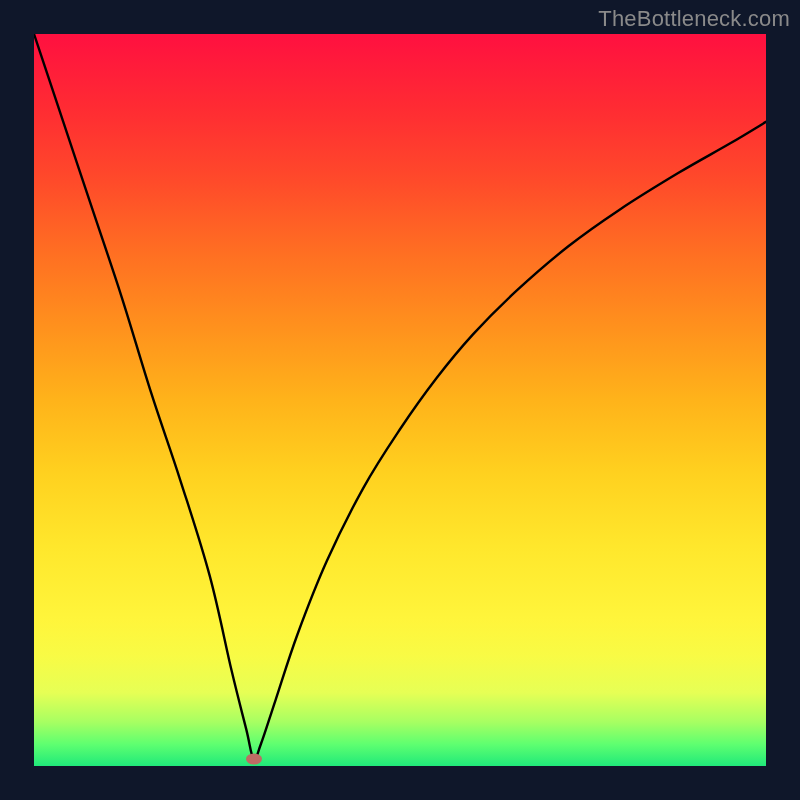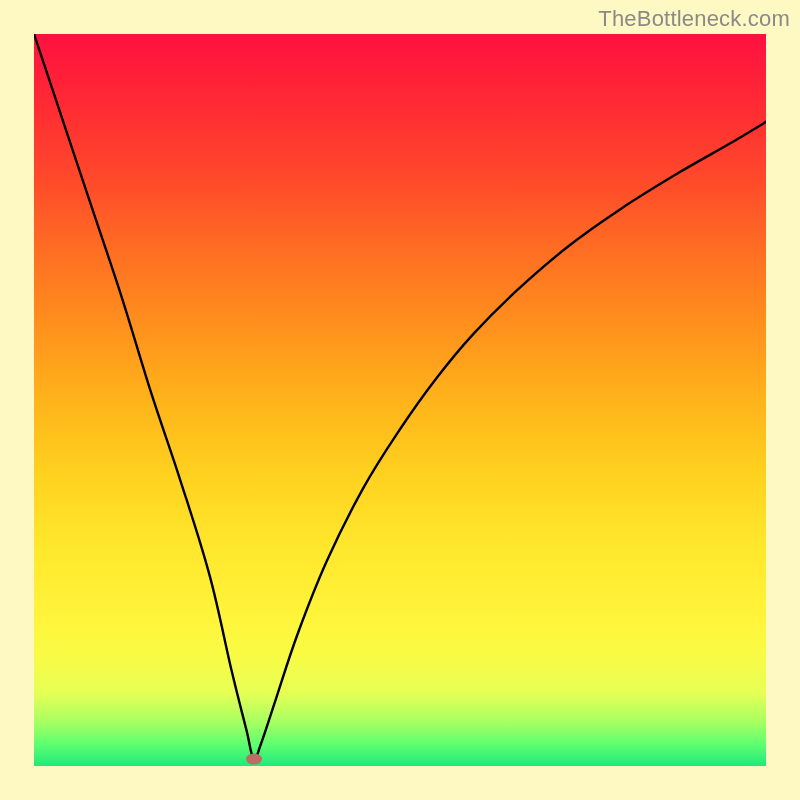--- a/index.html
+++ b/index.html
@@ -10,21 +10,21 @@
     background: #000;
     overflow: hidden;
     font-family: Arial, Helvetica, sans-serif;
   }
   .frame {
     position: absolute;
     top: 0;
     left: 0;
     width: 800px;
     height: 800px;
-    background: #fef9c3;
+    background: #0f172a;
   }
   .plot-area {
     position: absolute;
     top: 34px;
     left: 34px;
     width: 732px;
     height: 732px;
     
     background: linear-gradient(to bottom,
       #ff1040 0%,

